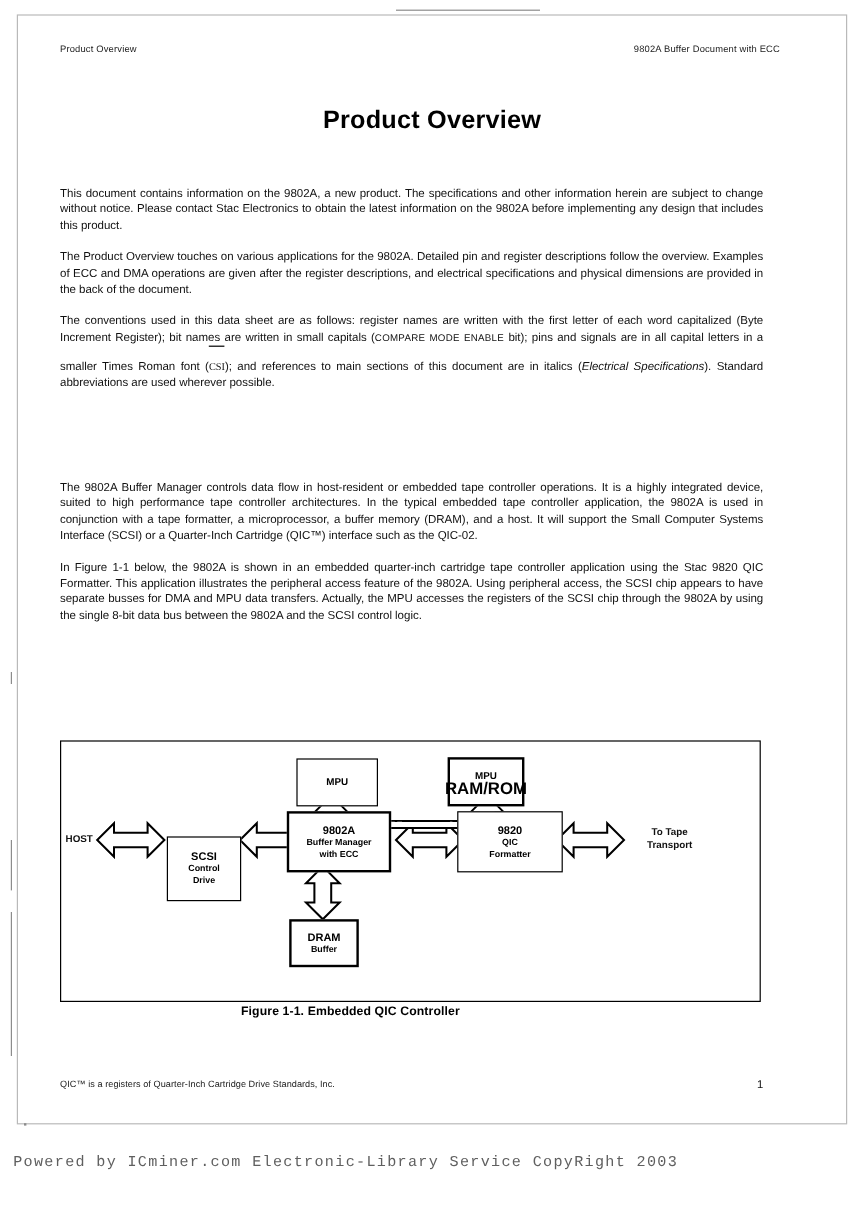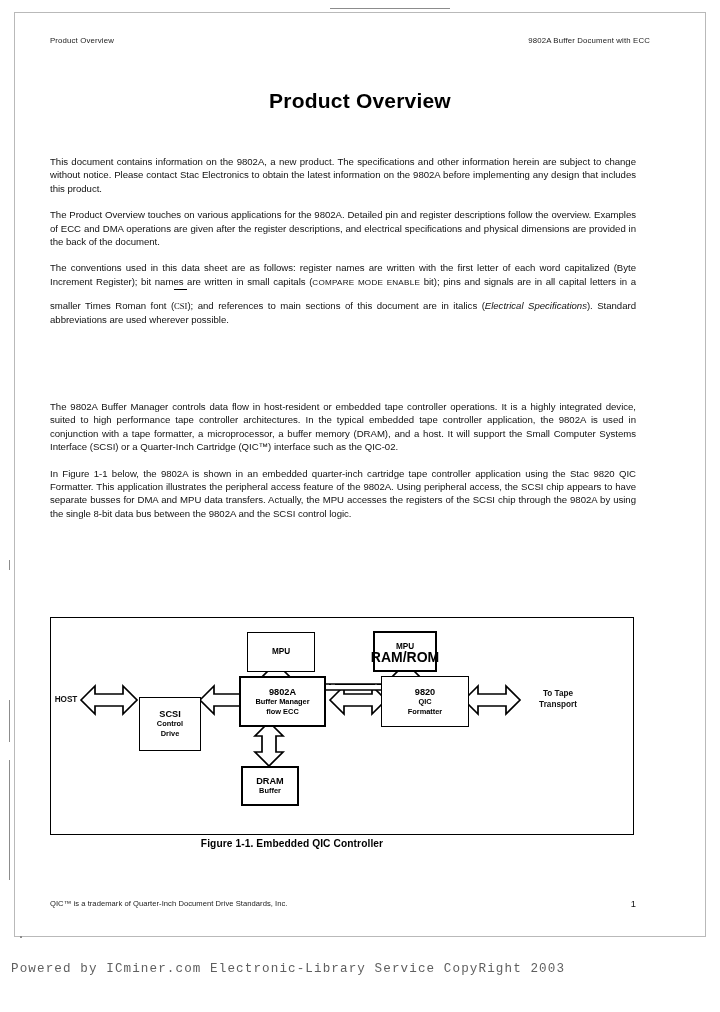--- a/index.html
+++ b/index.html
@@ -254,21 +254,21 @@
 
       <div class="dbox" style="left:88px; top:60px; width:62px; height:54px;margin-top:19px;">
         <span class="l1">SCSI</span>
         <span class="l2">Control</span>
         <span class="l3">Drive</span>
       </div>
 
       <div class="dbox thick" style="left:188px; top:58px; width:87px; height:51px;">
         <span class="l1">9802A</span>
         <span class="l2">Buffer Manager</span>
-        <span class="l3">flow ECC</span>
+        <span class="l3">with ECC</span>
       </div>
 
       <div class="dbox" style="left:330px; top:58px; width:88px; height:51px;">
         <span class="l1">9820</span>
         <span class="l2">QIC</span>
         <span class="l3">Formatter</span>
       </div>
 
       <div class="dbox thick" style="left:190px; top:148px; width:58px; height:40px;">
         <span class="l1">DRAM</span>
@@ -277,18 +277,18 @@
 
       <div class="dlabel" style="left:-4px; top:77px; width:38px;">HOST</div>
       <div class="dlabel" style="left:470px; top:71px; width:74px; white-space:pre;"><span>To Tape
 Transport</span></div>
 
     </div>
   </div>
 
   <div class="fig-caption">Figure 1-1.  Embedded QIC Controller</div>
 
-  <div class="footnote">QIC™ is a trademark of Quarter-Inch Document Drive Standards, Inc.</div>
+  <div class="footnote">QIC™ is a registers of Quarter-Inch Cartridge Drive Standards, Inc.</div>
   <div class="page-num">1</div>
 
 </div>
 
 <div class="watermark">Powered by  ICminer.com Electronic-Library Service CopyRight 2003</div>
 
 </body></html>

